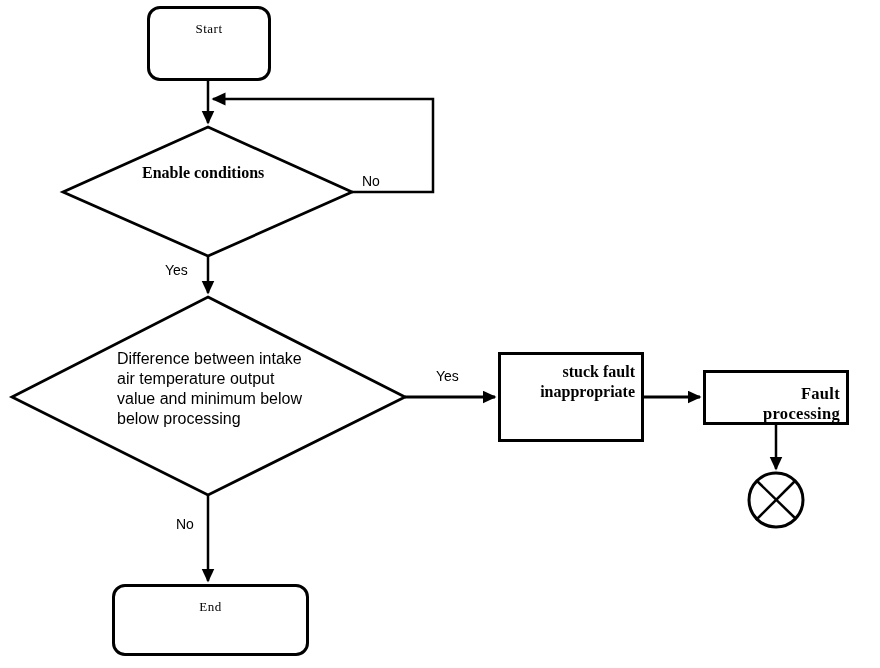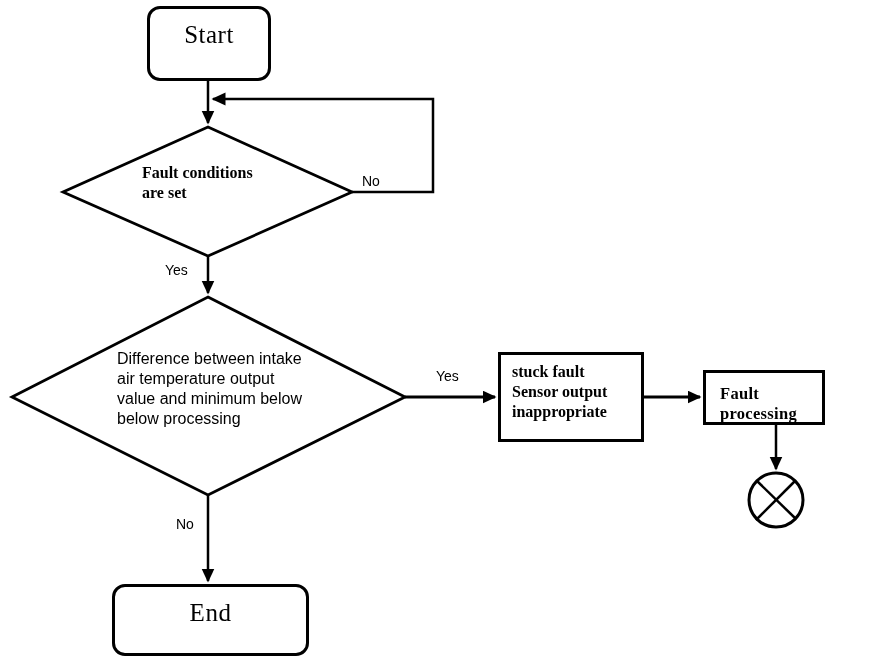--- a/index.html
+++ b/index.html
@@ -4,27 +4,27 @@
 <style>
   html,body{margin:0;padding:0;}
   body{
     width:880px;height:668px;background:#ffffff;position:relative;overflow:hidden;
     font-family:"Liberation Serif", serif;color:#000;
   }
   .stage{position:absolute;left:0;top:0;width:880px;height:668px;}
   svg.wires{position:absolute;left:0;top:0;width:880px;height:668px;}
   .node{position:absolute;box-sizing:border-box;border:3px solid #000;background:#fff;}
   .terminator{border-radius:13px;text-align:center;}
-  .terminator .lbl{display:block;padding-top:12px;font-size:25px;letter-spacing:.5px;}
-  .proc .lbl-line{display:block;}
+  .terminator .lbl{display:block;padding-top:12px;font-size:13px;letter-spacing:.5px;}
+  .proc .lbl-line{display:block;text-align:right;}
   .start-node{left:147px;top:6px;width:124px;height:75px;}
   .end-node{left:112px;top:584px;width:197px;height:72px;}
   .stuck-box{left:498px;top:352px;width:146px;height:90px;padding:7px 6px 0 11px;
     font-weight:700;font-size:16px;line-height:20px;}
-  .fault-box{left:703px;top:370px;width:122px;height:55px;padding:11px 6px 0 14px;
+  .fault-box{left:703px;top:370px;width:146px;height:55px;padding:11px 6px 0 14px;
     font-weight:700;font-size:16.5px;letter-spacing:.3px;}
   .diamond-text{position:absolute;background:transparent;}
   .d1-text{left:142px;top:163px;width:140px;font-weight:700;font-size:16px;line-height:20px;}
   .d2-text{left:117px;top:349px;width:195px;font-family:Liberation Sans, sans-serif;
     font-size:16px;line-height:20px;}
   .edge-label{position:absolute;font-family:"Liberation Sans",sans-serif;font-size:14px;}
   .lbl-no1{left:362px;top:173px;}
   .lbl-yes1{left:165px;top:262px;}
   .lbl-yes2{left:436px;top:368px;}
   .lbl-no2{left:176px;top:516px;}
@@ -79,34 +79,32 @@
       <line x1="757" y1="481" x2="796" y2="519" stroke="#000" stroke-width="2.5"></line>
       <line x1="795" y1="481" x2="756" y2="520" stroke="#000" stroke-width="2.5"></line>
     </g>
   </svg>
 
   <div class="node terminator start-node">
     <span class="lbl">Start</span>
   </div>
 
   <div class="diamond-text d1-text">
-    <span class="line-block">Fault conditions</span>
-    <span class="line-block">are set</span>
+    <span class="line-block">Enable conditions</span>
   </div>
 
   <div class="diamond-text d2-text">
     <span class="line-block">Difference between intake</span>
     <span class="line-block">air temperature output</span>
     <span class="line-block">value and minimum below</span>
     <span class="line-block">below processing</span>
   </div>
 
   <div class="node proc stuck-box">
     <span class="lbl-line">stuck fault</span>
-    <span class="lbl-line">Sensor output</span>
     <span class="lbl-line">inappropriate</span>
   </div>
 
   <div class="node proc fault-box">
     <span class="lbl-line">Fault processing</span>
   </div>
 
   <div class="node terminator end-node">
     <span class="lbl">End</span>
   </div>

